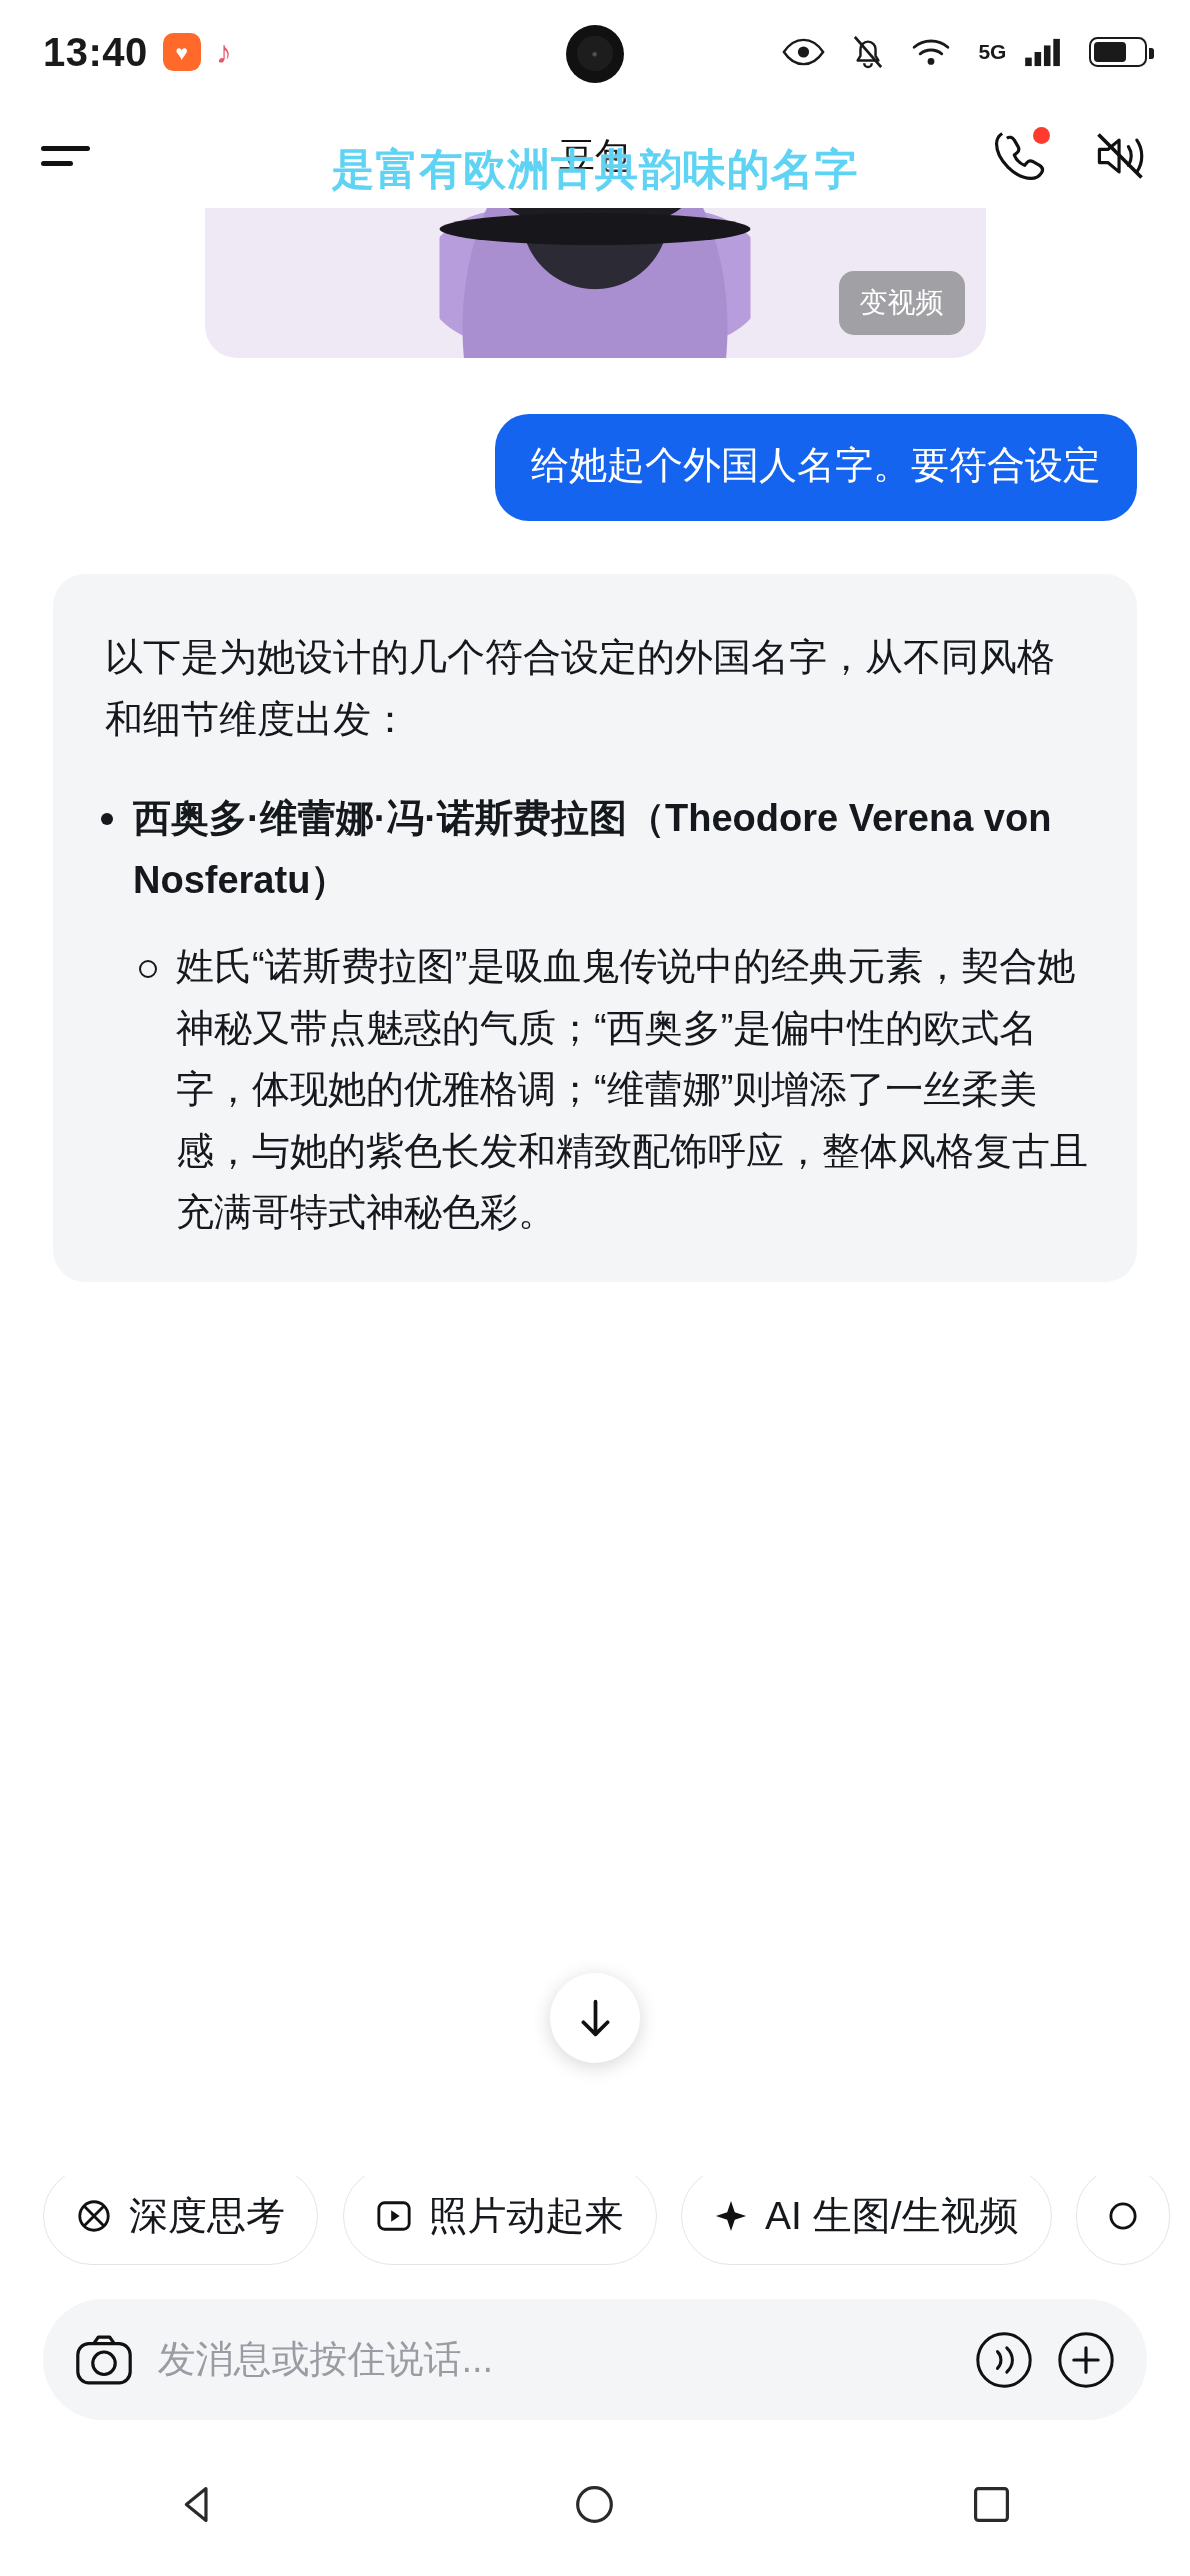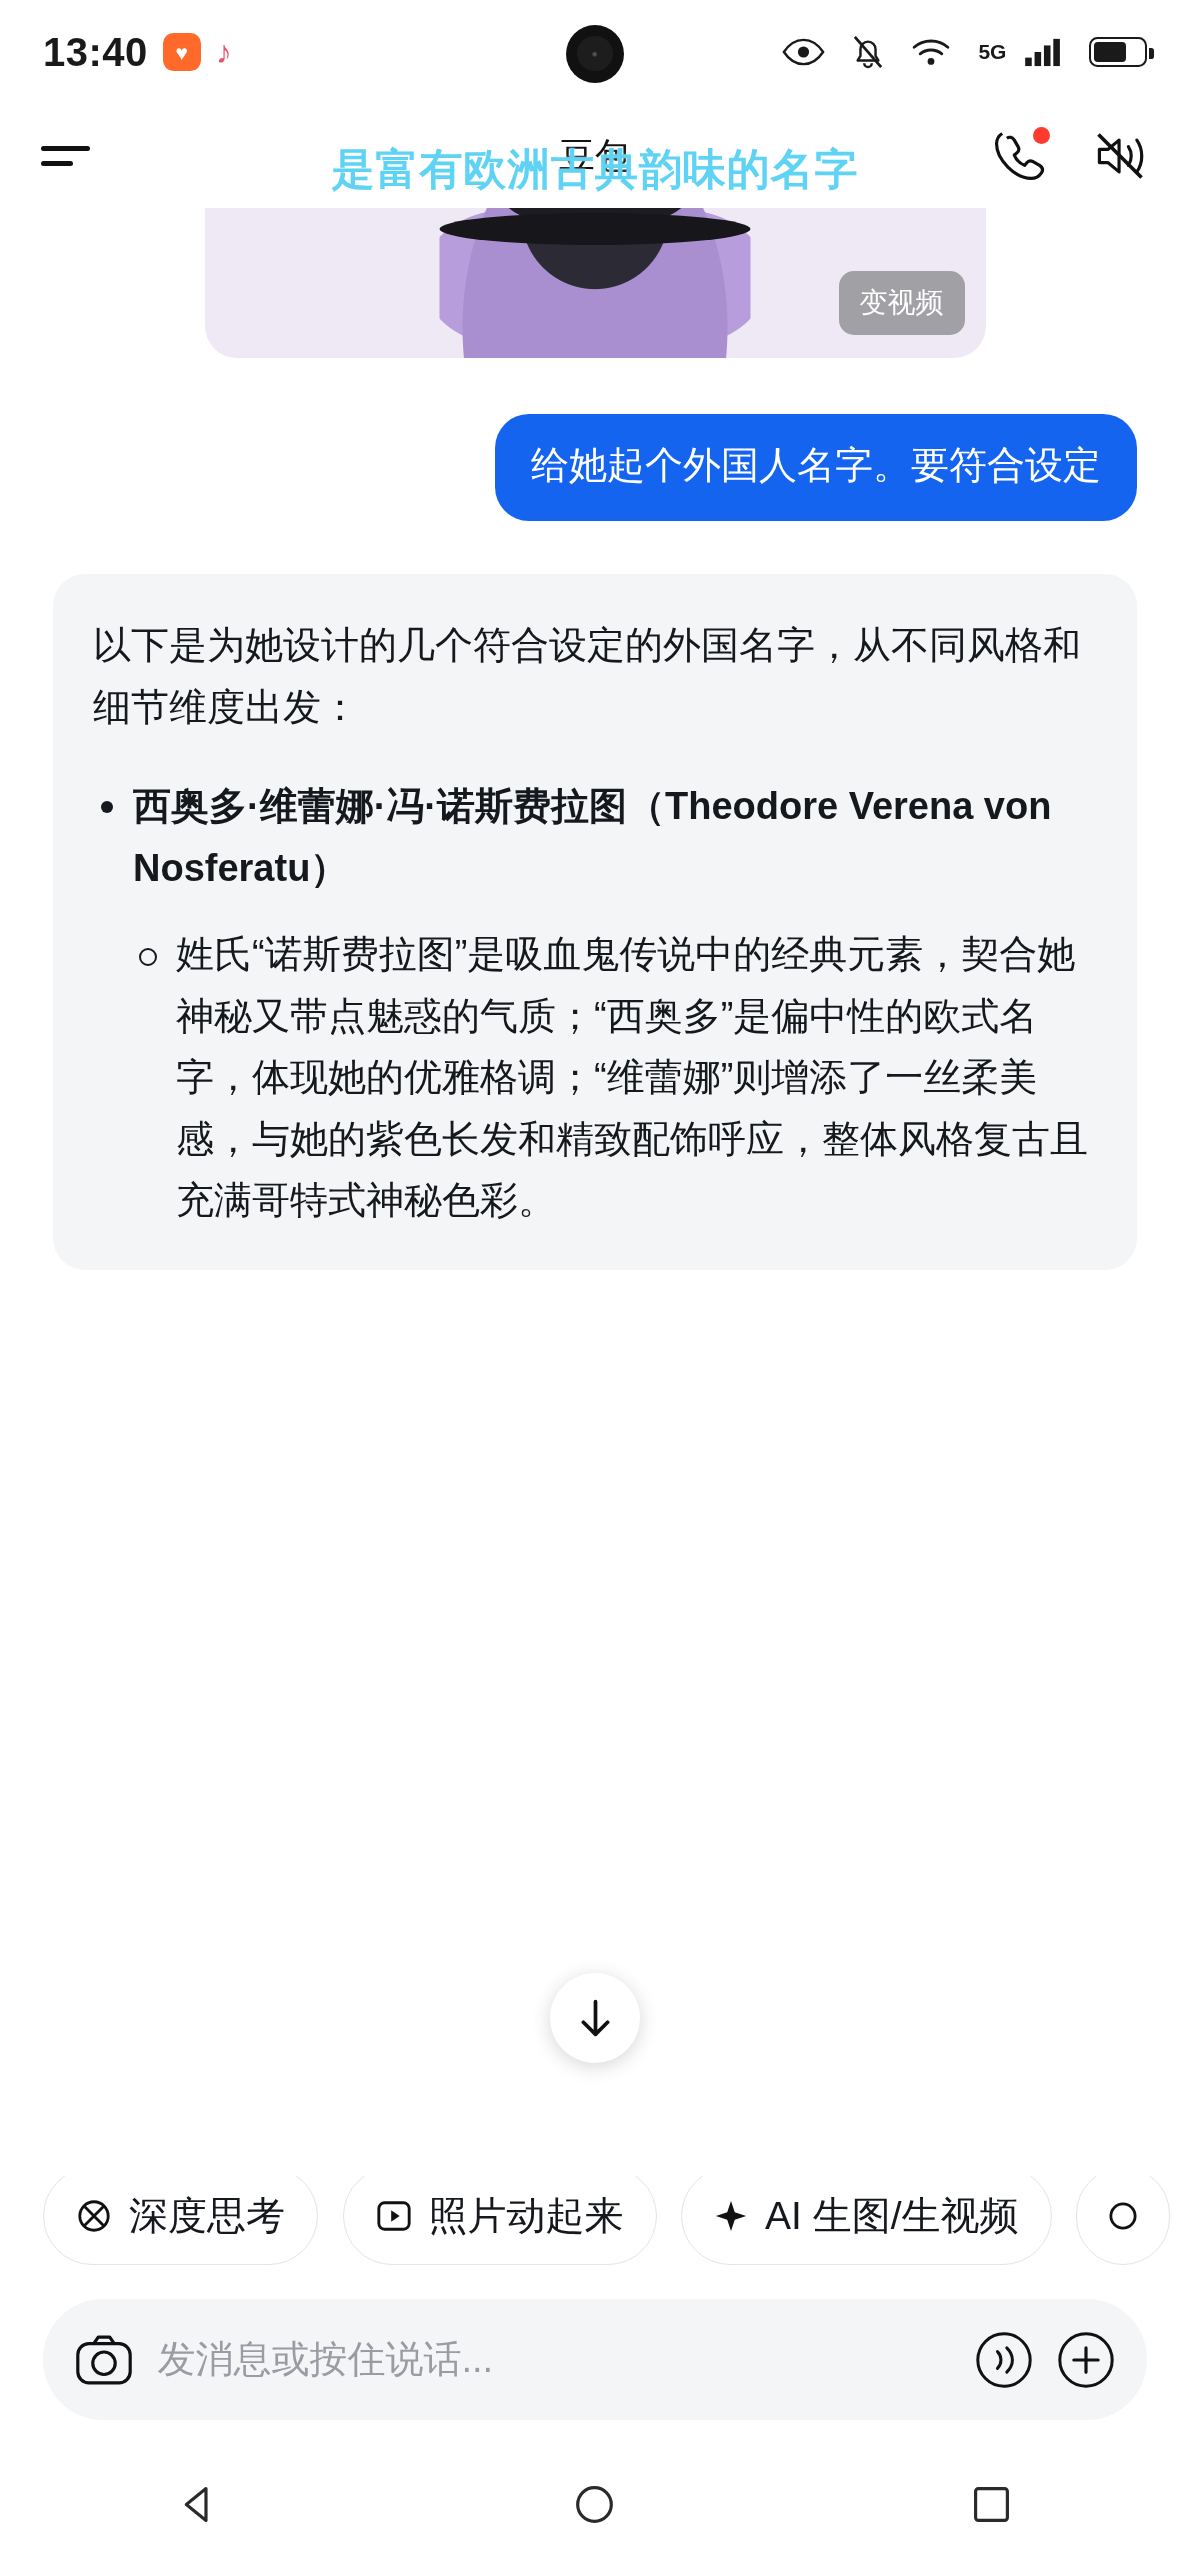--- a/index.html
+++ b/index.html
@@ -200,21 +200,21 @@
   
   .bubble-ai {
     margin-top: 53px;
     background: #f4f5f7;
     border-radius: 32px;
     padding: 41px 40px 38px 40px;
     color: #15181d;
     font-size: 38px;
     line-height: 1.62;
   }
-  .bubble-ai p { margin: 0; }
+  .bubble-ai p { margin: 12px; }
   .ai-list { margin: 38px 0 0 0; padding: 0; list-style: none; }
   .ai-li { position: relative; padding-left: 40px; margin-top: 34px; }
   .ai-li:first-child { margin-top: 0; }
   .ai-li::before {
     content: ""; position: absolute; left: 7.5px; top: 24.5px;
     width: 12.2px; height: 12.2px; border-radius: 50%; background: #15181d;
   }
   .ai-li .title { font-weight: 700; }
   .sub-list { margin: 24.5px 0 0 0; padding: 0; list-style: none; }
   .sub-li { position: relative; padding-left: 43px; }

